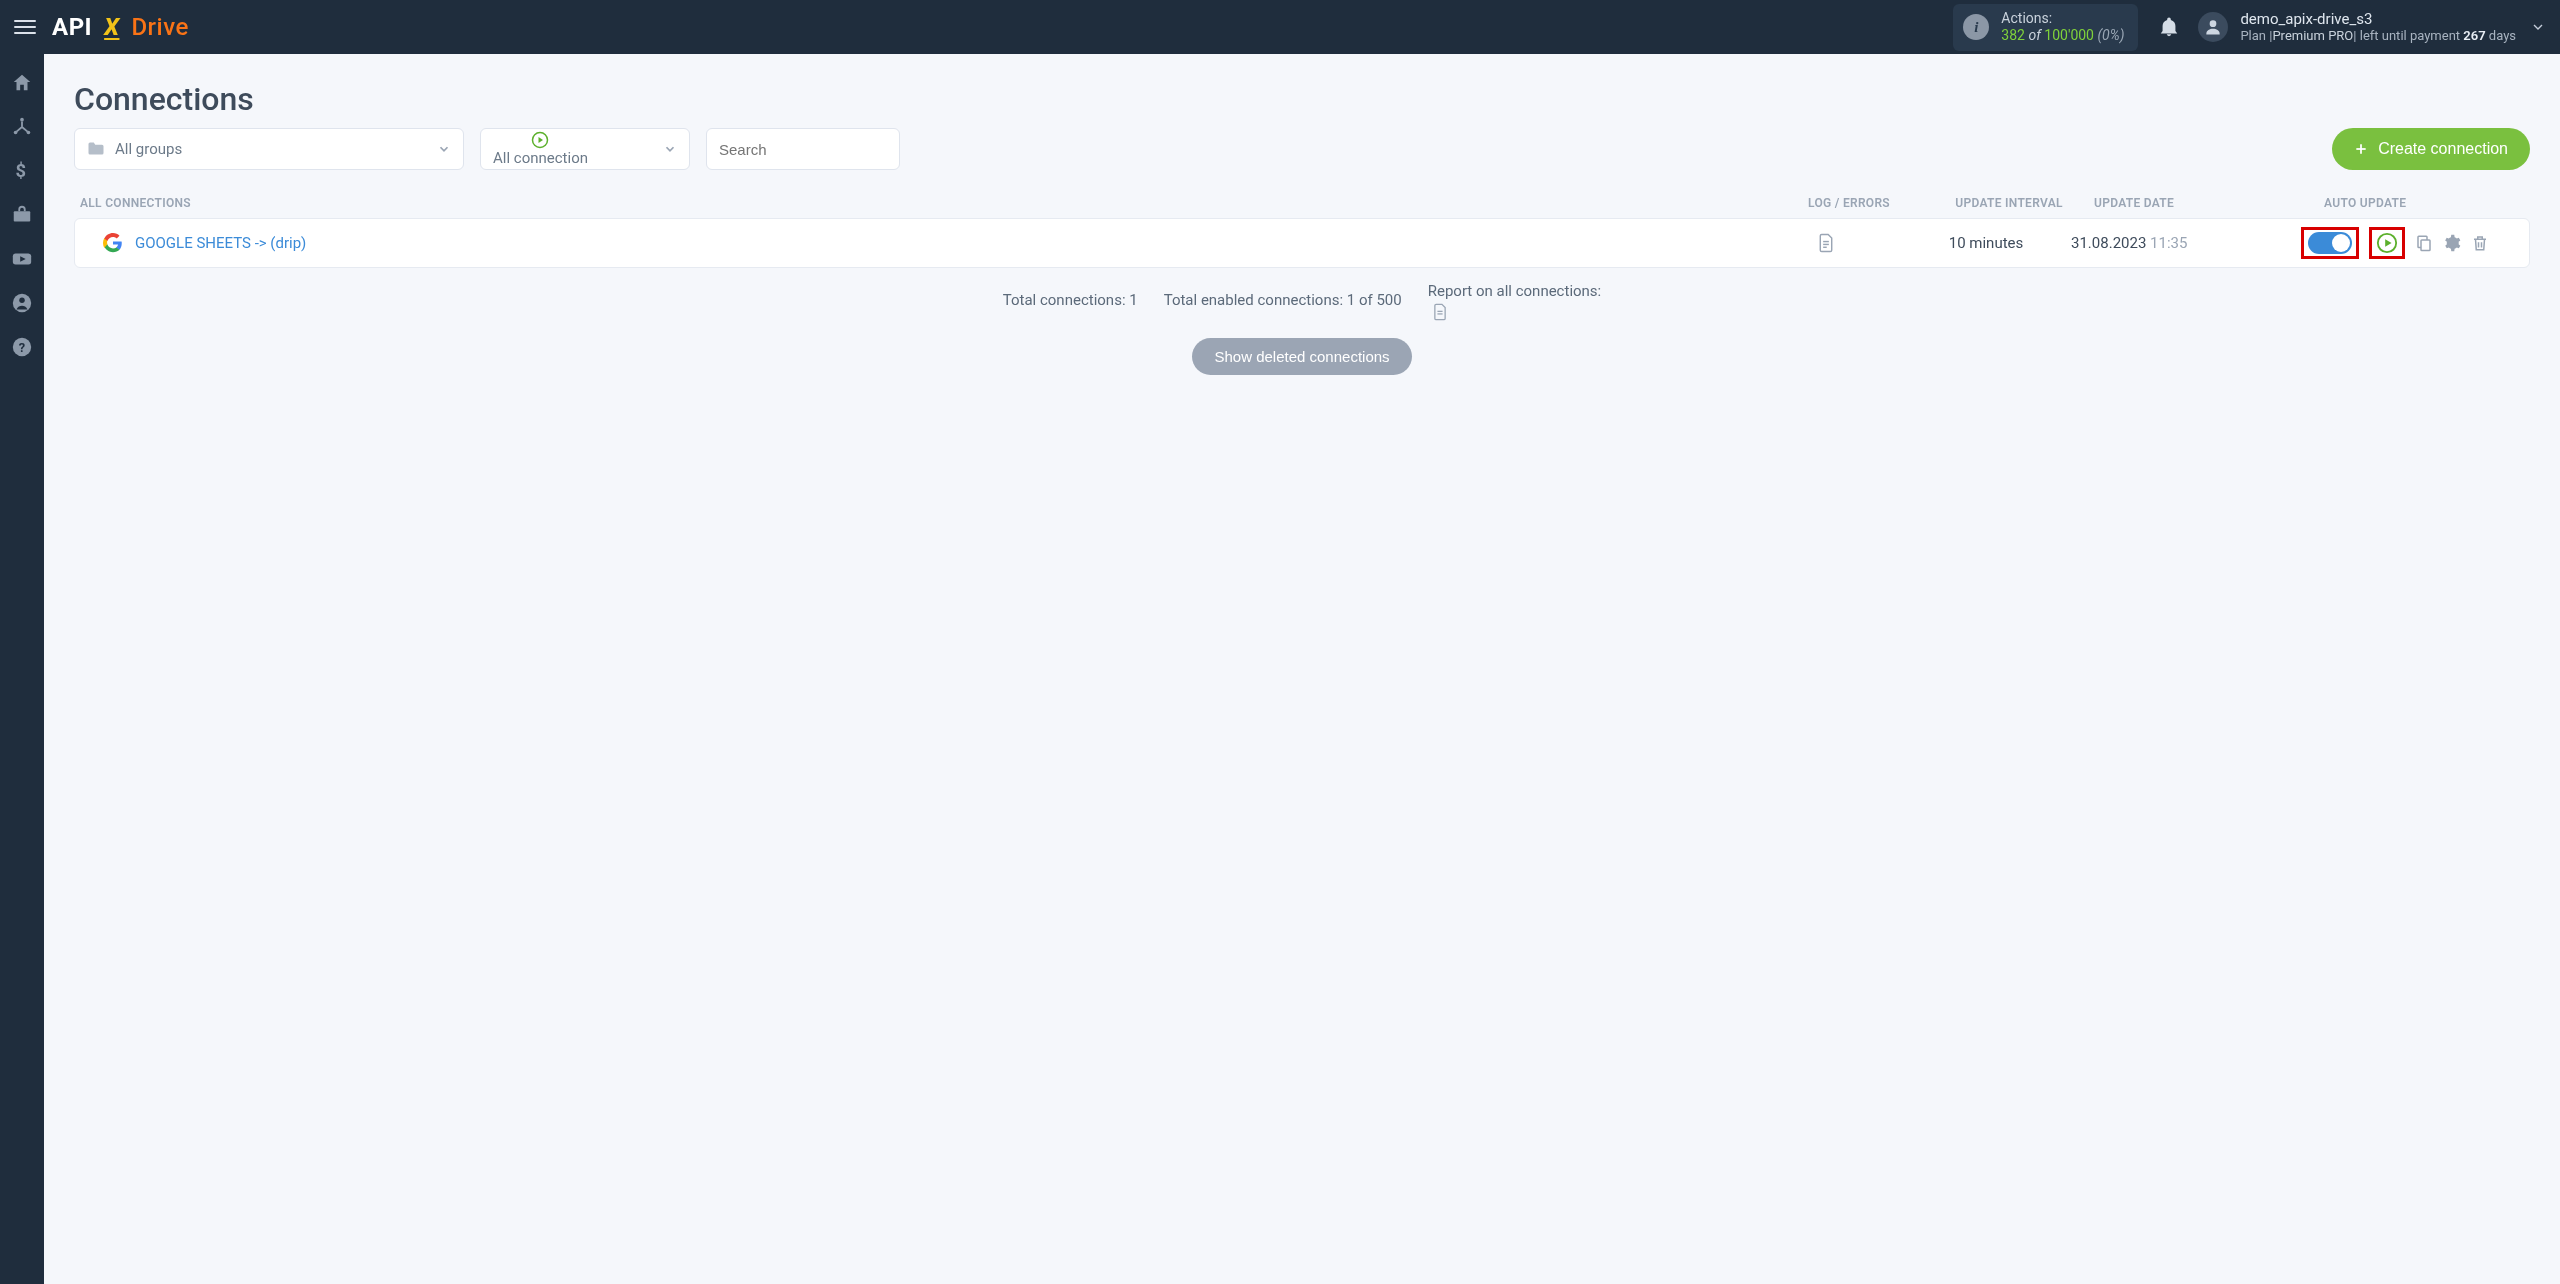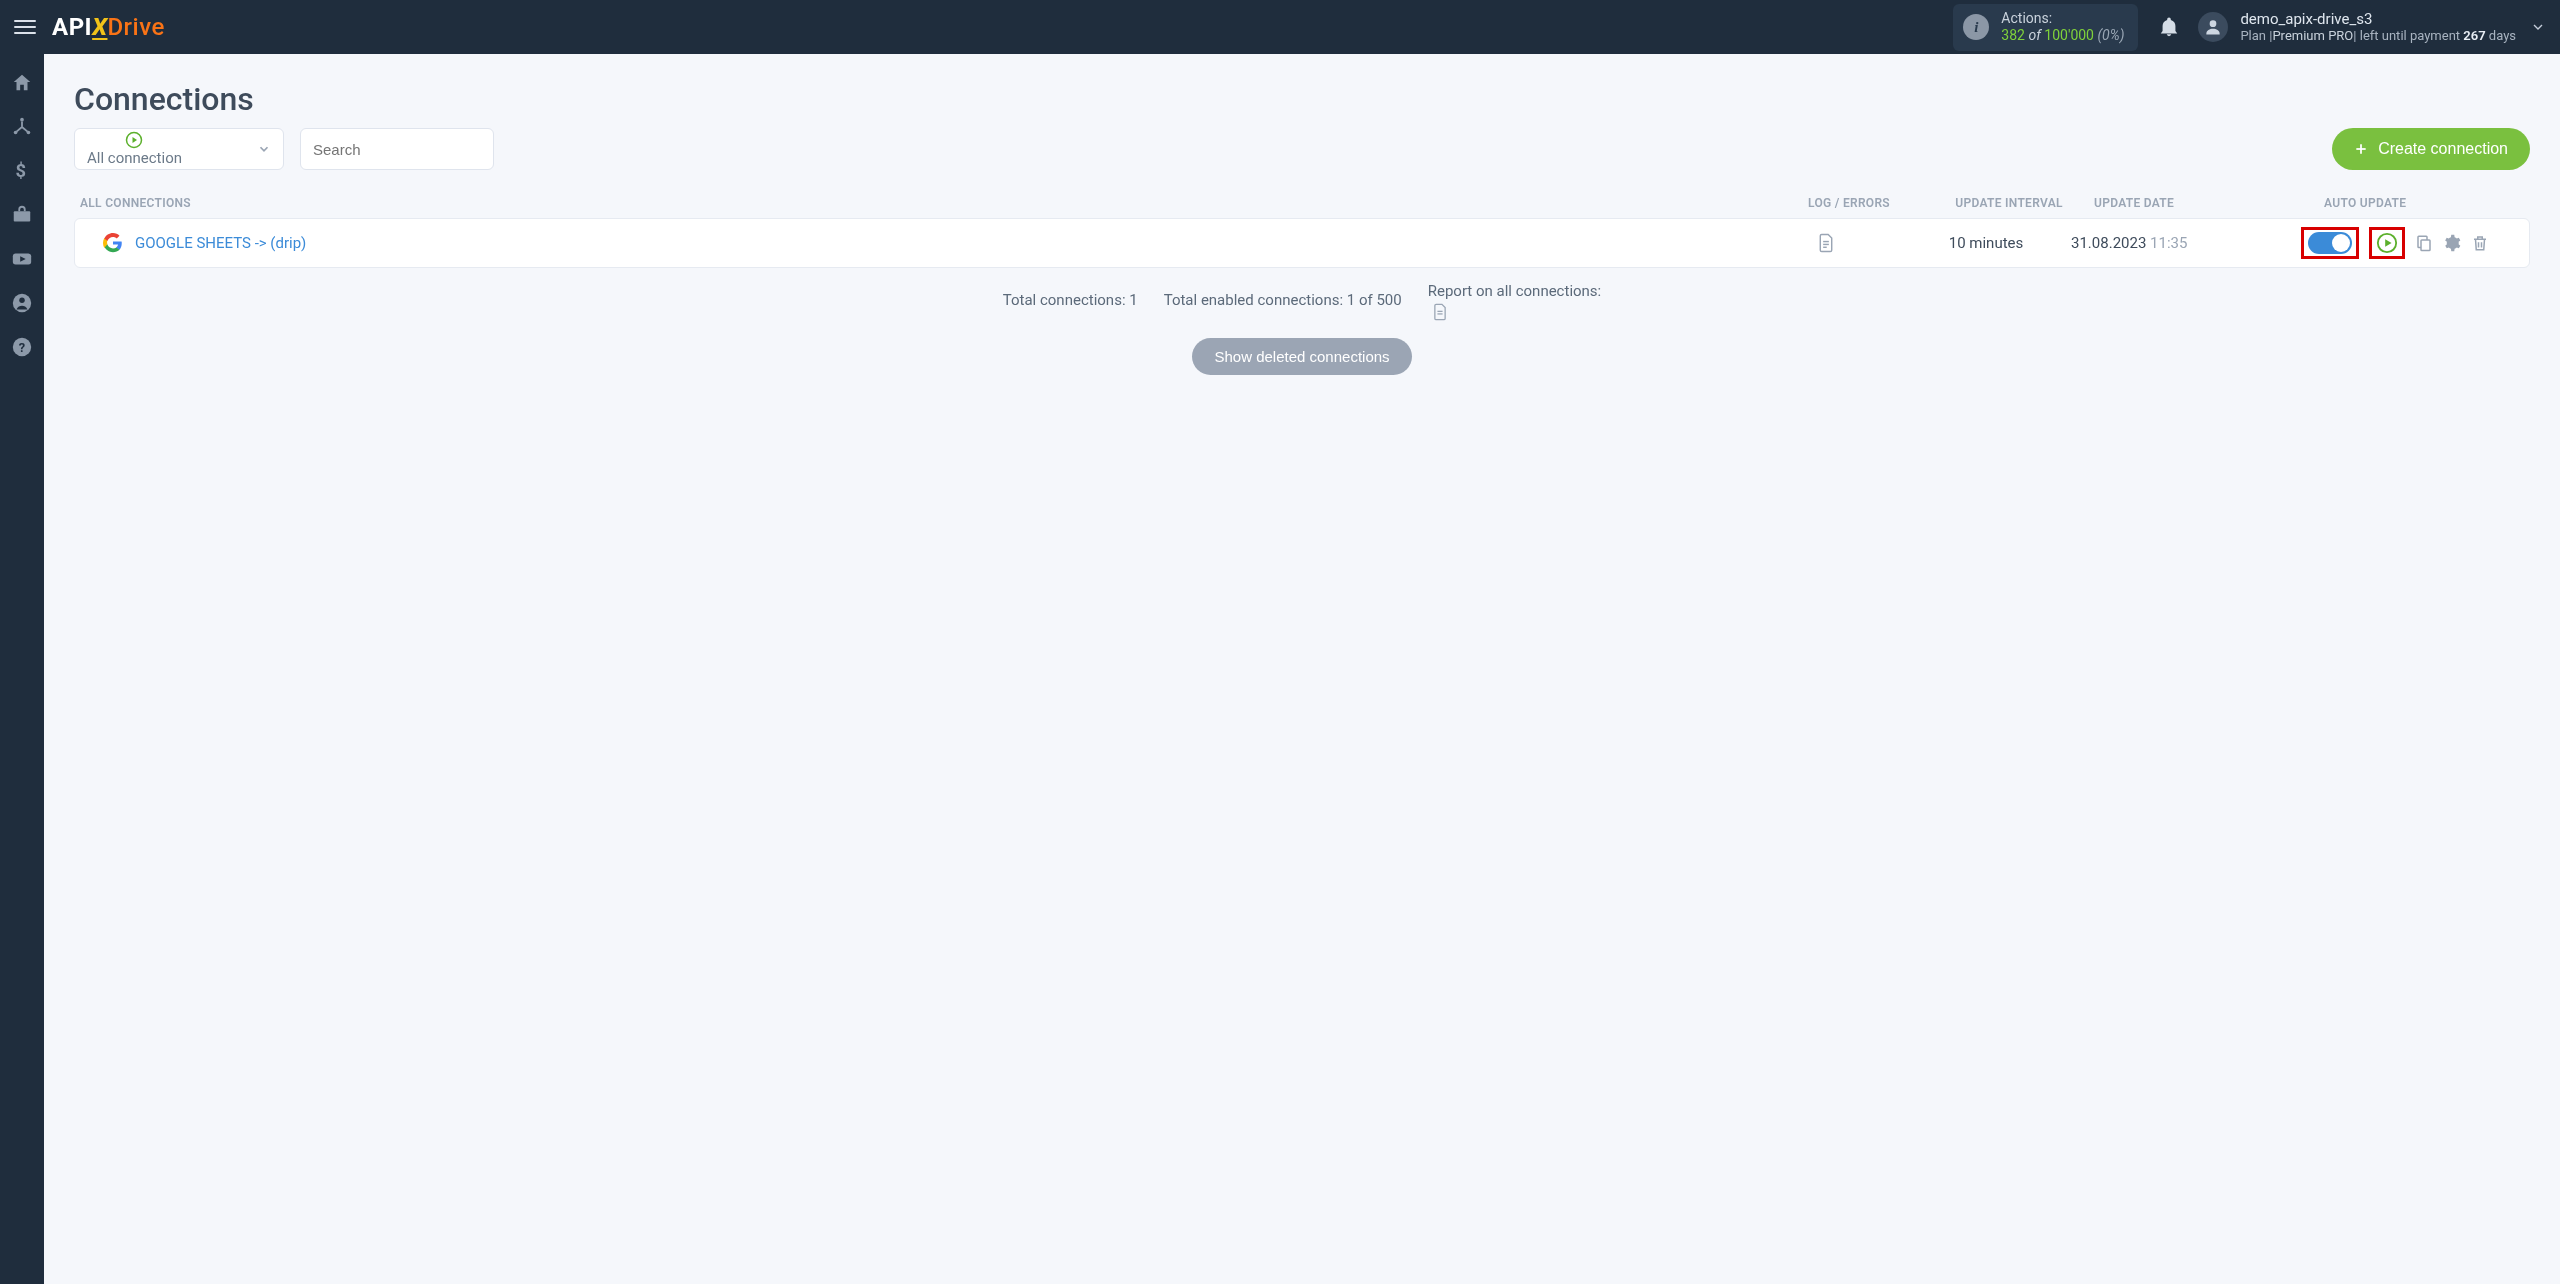--- a/index.html
+++ b/index.html
@@ -19,21 +19,21 @@
     color: #fff;
   }
   .hamburger {
     width: 22px; height: 22px;
     display: flex; flex-direction: column; justify-content: center;
     gap: 4px;
     margin-right: 16px;
     cursor: pointer;
   }
   .hamburger span { display:block; height:2px; background:#dbe1ea; border-radius:1px; }
-  .logo { display:flex; align-items:flex-end; font-weight:700; font-size:24px; letter-spacing:0.5px; }
+  .logo { display:flex; align-items:flex-end; font-weight:700; font-size:24px; letter-spacing:0.5px;gap:12px; }
   .logo .api { color:#fff; }
   .logo .x {
     color:#f2c319;
     font-style:italic;
     font-weight:800;
     text-decoration: underline;
     text-decoration-color:#f2c319;
     text-underline-offset:3px;
   }
   .logo .drive { color:#f97316; font-weight:500; }
@@ -256,20 +256,35 @@
           <circle cx="12" cy="12" r="10"></circle>
           <text x="8.5" y="17" font-size="14" font-weight="700" fill="#1f2d3d">?</text>
         </svg>
     </div>
   </div>
 
   <div class="main">
     <h1 class="page-title">Connections</h1>
 
     <div class="filter-row">
+      <div class="filter-box groups-box">
+        <div style="display:flex;align-items:center;gap:10px;">
+          <span class="folder-icon">
+            <svg viewBox="0 0 24 20" fill="currentColor">
+                <path d="M2 4a2 2 0 0 1 2-2h5l2 3h9a2 2 0 0 1 2 2v9a2 2 0 0 1-2 2H4a2 2 0 0 1-2-2z"></path>
+              </svg>
+          </span>
+          <span>All groups</span>
+        </div>
+        <span class="chev">
+          <svg viewBox="0 0 24 24" fill="none" stroke="currentColor" stroke-width="3">
+              <polyline points="6 9 12 15 18 9"></polyline>
+            </svg>
+        </span>
+      </div>
 
       <div class="filter-box conn-box">
         <div style="display:flex;align-items:center;flex-direction:column;">
           <span class="play-circle-green">
             <svg viewBox="0 0 24 24">
                 <circle cx="12" cy="12" r="10" fill="none" stroke="#5cb02c" stroke-width="2"></circle>
                 <polygon points="10,8 16,12 10,16" fill="#5cb02c"></polygon>
               </svg>
           </span>
           <span>All connection</span>

